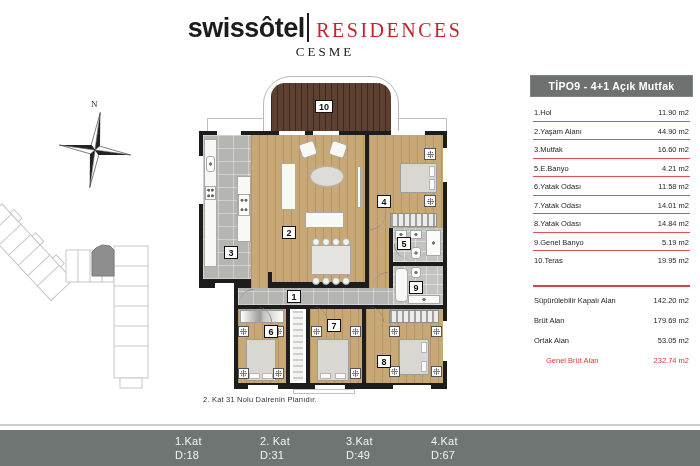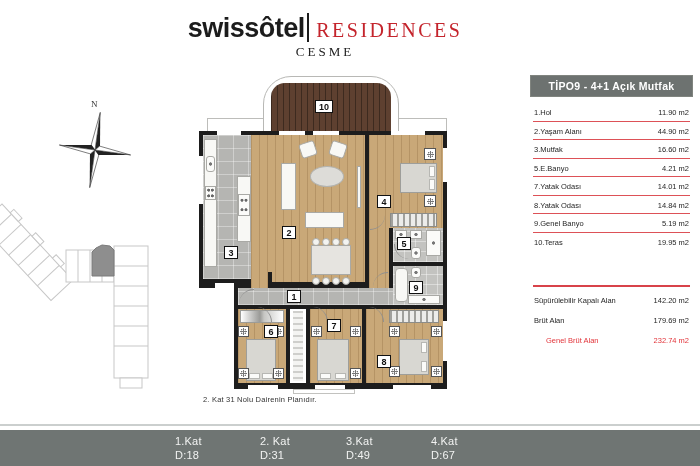--- a/index.html
+++ b/index.html
@@ -279,20 +279,24 @@
       </div>
     <div class="prow">
         <span>3.Mutfak</span>
         <span>16.60 m2</span>
       </div>
     <div class="prow">
         <span>5.E.Banyo</span>
         <span>4.21 m2</span>
       </div>
     <div class="prow">
+        <span>6.Yatak Odası</span>
+        <span>11.58 m2</span>
+      </div>
+    <div class="prow">
         <span>7.Yatak Odası</span>
         <span>14.01 m2</span>
       </div>
     <div class="prow">
         <span>8.Yatak Odası</span>
         <span>14.84 m2</span>
       </div>
     <div class="prow">
         <span>9.Genel Banyo</span>
         <span>5.19 m2</span>
@@ -304,20 +308,24 @@
   </div>
 
   <div class="abs psummary">
     <div class="srow">
         <span>Süpürülebilir Kapalı Alan</span>
         <span>142.20 m2</span>
       </div>
     <div class="srow">
         <span>Brüt Alan</span>
         <span>179.69 m2</span>
+      </div>
+    <div class="srow">
+        <span>Ortak Alan</span>
+        <span>53.05 m2</span>
       </div>
     <div class="srow total">
         <span>Genel Brüt Alan</span>
         <span>232.74 m2</span>
       </div>
   </div>
 
   <div class="abs footline"></div>
   <div class="abs footbar">
     <div class="fcol" style="left:175px;">

